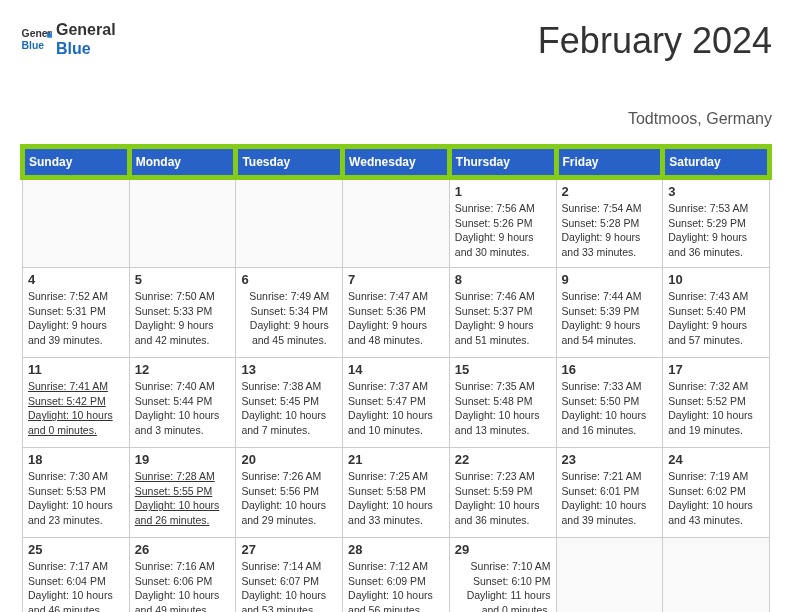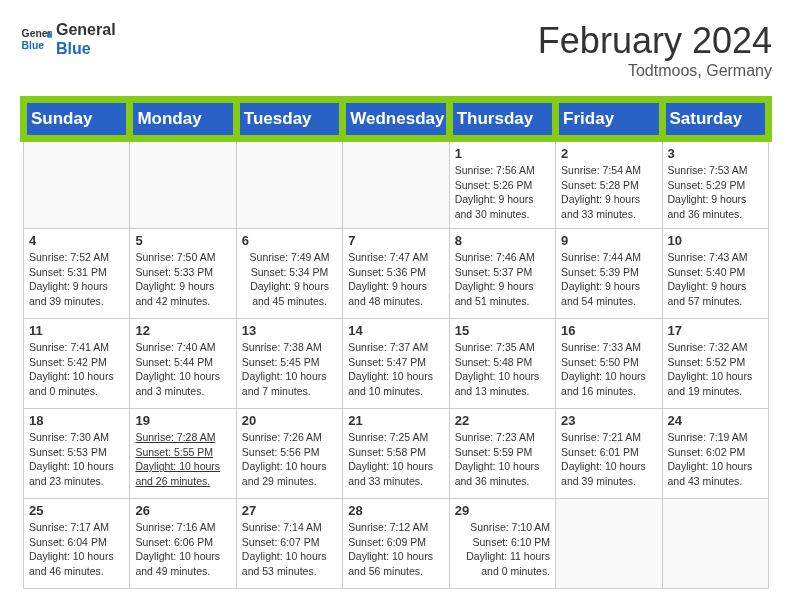--- a/index.html
+++ b/index.html
@@ -30,34 +30,35 @@
     }
     .month-title {
       font-size: 36px;
       font-weight: normal;
       color: #333;
       margin-left: 12px;
     }
     .location-title {
       font-size: 16px;
       color: #555;
+      margin-top: 48px;
     }
     .calendar {
       width: 100%;
       border-collapse: collapse;
       table-layout: fixed;
     }
     .calendar th {
       background: #2962c6;
       color: #fff;
-      font-size: 17px;
+      font-size: 12px;
       font-weight: bold;
       padding: 6px 4px;
       text-align: left;
-      border: 7px solid #84cc16;
+      border: 5px solid #84cc16;
     }
     .calendar td {
       border: 1px solid #ccc;
       vertical-align: top;
       padding: 4px 5px;
       height: 90px;
       font-size: 11px;
       color: #333;
       background: #fff;
     }
@@ -184,21 +185,21 @@
           <div class="day-number">10</div>
           <div class="day-info" style="white-space: pre-line;">Sunrise: 7:43 AM
 Sunset: 5:40 PM
 Daylight: 9 hours
 and 57 minutes.</div>
         </td>
       </tr>
       <tr>
         <td>
           <div class="day-number">11</div>
-          <div class="day-info" style="white-space: pre-line;">Sunrise: 7:41 AM
+          <div class="day-info" style="white-space: pre-line; text-decoration: underline;">Sunrise: 7:41 AM
 Sunset: 5:42 PM
 Daylight: 10 hours
 and 0 minutes.</div>
         </td>
         <td>
           <div class="day-number">12</div>
           <div class="day-info" style="white-space: pre-line;">Sunrise: 7:40 AM
 Sunset: 5:44 PM
 Daylight: 10 hours
 and 3 minutes.</div>

